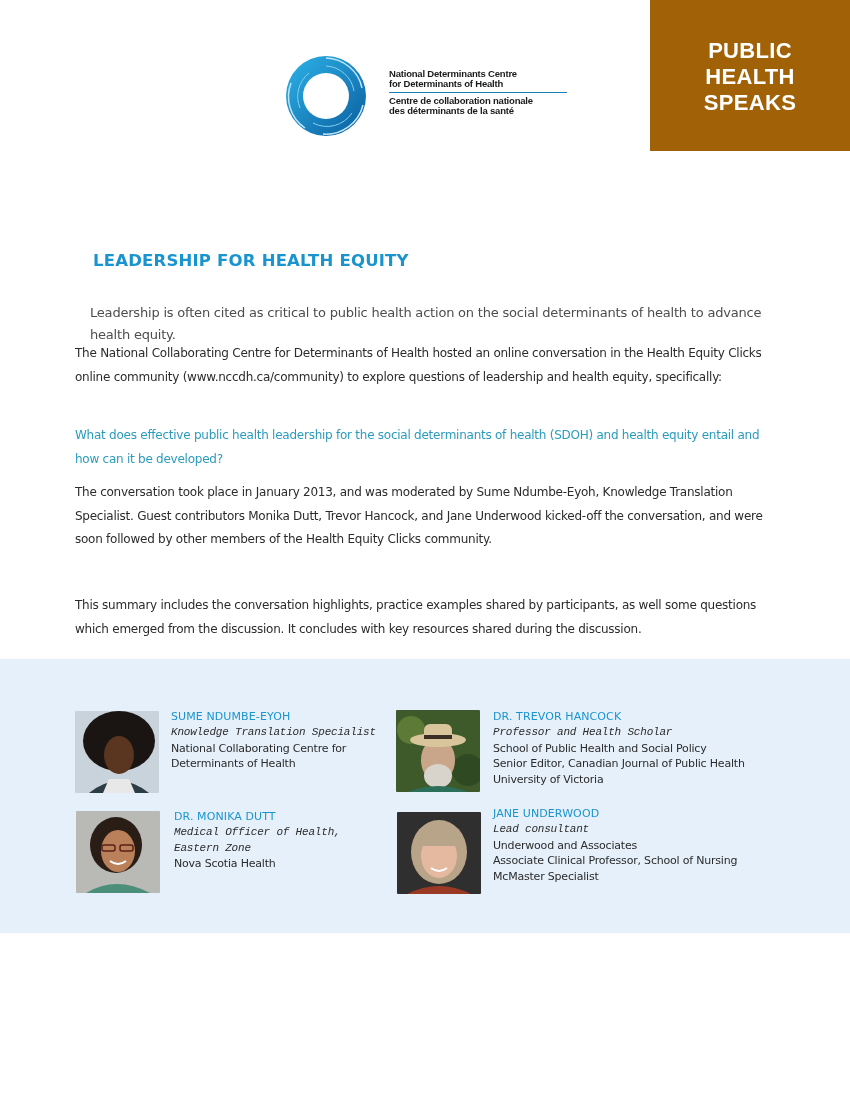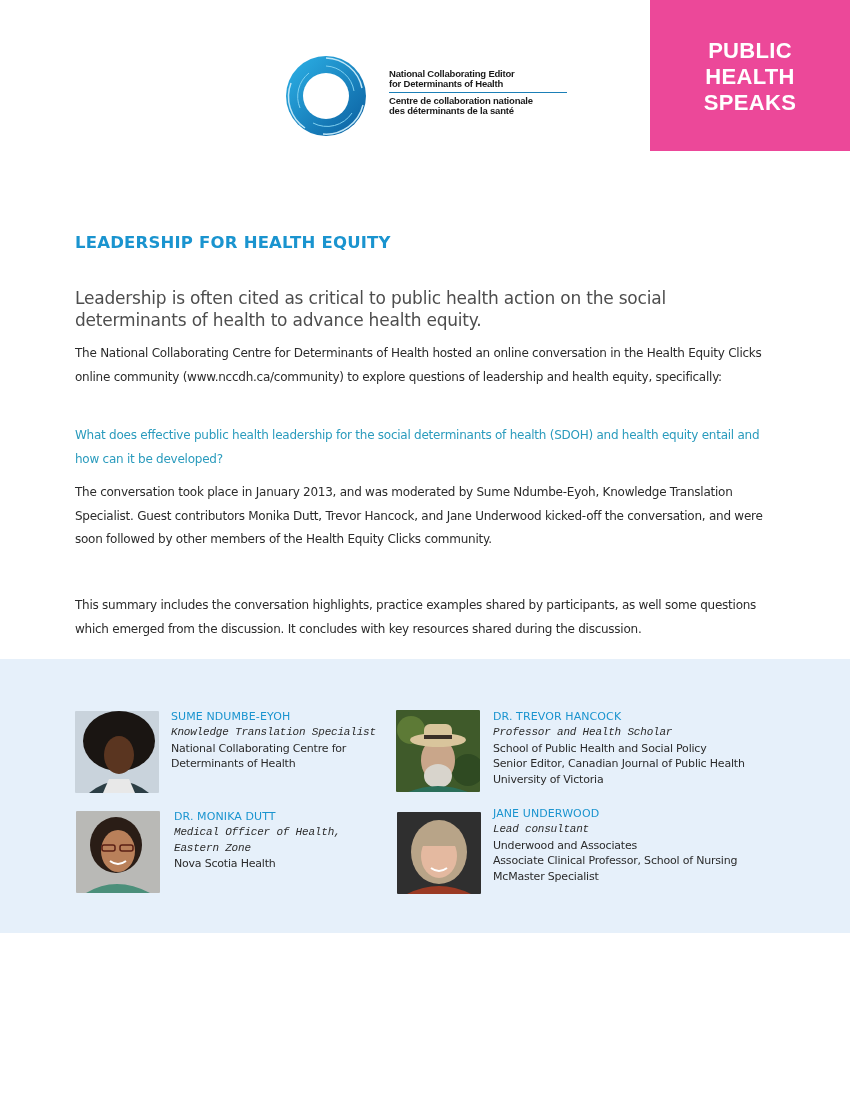--- a/index.html
+++ b/index.html
@@ -1,29 +1,29 @@
 <!DOCTYPE html>
 <html><head>
 <meta charset="utf-8">
 <style>
   html, body { margin: 0; padding: 0; }
   body { width: 850px; height: 1100px; background: #ffffff; position: relative; overflow: hidden;
          font-family: "DejaVu Sans", sans-serif; color: #2b2b2b; }
-  .badge { position: absolute; left: 650px; top: 0; width: 200px; height: 151px; background: #ec4899;
+  .badge { position: absolute; left: 650px; top: 0; width: 200px; height: 151px; background: #a16207;
            color: #fff; font-family: "Liberation Sans", sans-serif; font-weight: 700; font-size: 22px;
            line-height: 26px; text-align: center; box-sizing: border-box; padding-top: 38px; letter-spacing: 0.3px; }
   .badge div { display: block; }
   .logo { position: absolute; left: 283px; top: 53px; width: 290px; height: 86px; }
   .logo svg { position: absolute; left: 0; top: 0; }
   .logo-text { position: absolute; left: 106px; top: 16px; font-family: "Liberation Sans", sans-serif;
                font-weight: 700; font-size: 9.5px; line-height: 10px; color: #1a1a1a; letter-spacing: -0.2px; }
   .logo-rule { width: 178px; height: 1px; background: #1b7fb7; margin: 3px 0 3px 0; }
-  h1.title { position: absolute; left: 75px; top: 233px; margin: 0; font-family: "DejaVu Sans", sans-serif;
+  h1.title { position: absolute; left: 75px; top: 233px; margin: 18px; font-family: "DejaVu Sans", sans-serif;
              font-weight: 700; font-size: 16.5px; color: #1a94cf; letter-spacing: 0.2px; }
-  .lead { position: absolute; left: 75px; top: 287px; width: 680px; margin: 0; font-size: 17px;
+  .lead { position: absolute; left: 75px; top: 287px; width: 680px; margin: 15px; font-size: 13px;
           line-height: 22px; color: #4d4d4d; letter-spacing: -0.2px; font-family: "DejaVu Sans", sans-serif; }
   .para { position: absolute; left: 75px; width: 690px; margin: 0; font-size: 12px; line-height: 23.5px;
           color: #2b2b2b; letter-spacing: -0.25px; font-family: "DejaVu Sans", sans-serif; }
   .p1 { top: 342px; }
   .q  { top: 424px; color: #2a9bbd; }
   .p2 { top: 481px; }
   .p3 { top: 564px; margin-top: 30px; }
   .band { position: absolute; left: 0; top: 659px; width: 850px; height: 274px; background: #e6f0fa; }
   .person { position: absolute; }
   .photo { position: absolute; width: 84px; height: 82px; border-radius: 1px; overflow: hidden; }
@@ -52,21 +52,21 @@
     <circle cx="43" cy="43" r="40" fill="url(#g1)"></circle>
     <circle cx="43" cy="43" r="23" fill="#ffffff"></circle>
     <path d="M43 5 A38 38 0 0 1 79 35" stroke="#bfe6f7" stroke-width="1.5" fill="none"></path>
     <path d="M80 52 A38 38 0 0 1 40 81" stroke="#bfe6f7" stroke-width="1.5" fill="none"></path>
     <path d="M22 75 A38 38 0 0 1 8 30" stroke="#bfe6f7" stroke-width="1.5" fill="none"></path>
     <path d="M43 13 A30 30 0 0 1 71 38" stroke="#7fd0f0" stroke-width="1" fill="none"></path>
     <path d="M69 60 A30 30 0 0 1 30 70" stroke="#7fd0f0" stroke-width="1" fill="none"></path>
     <path d="M17 55 A30 30 0 0 1 26 20" stroke="#7fd0f0" stroke-width="1" fill="none"></path>
   </svg>
   <div class="logo-text">
-    <div>National Collaborating Editor</div>
+    <div>National Determinants Centre</div>
     <div>for Determinants of Health</div>
     <div class="logo-rule"></div>
     <div>Centre de collaboration nationale</div>
     <div>des déterminants de la santé</div>
   </div>
 </div>
 
 <h1 class="title">LEADERSHIP FOR HEALTH EQUITY</h1>
 <p class="lead">Leadership is often cited as critical to public health action on the social determinants of health to advance health equity.</p>
 <p class="para p1">The National Collaborating Centre for Determinants of Health hosted an online conversation in the Health Equity Clicks online community (www.nccdh.ca/community) to explore questions of leadership and health equity, specifically:</p>

